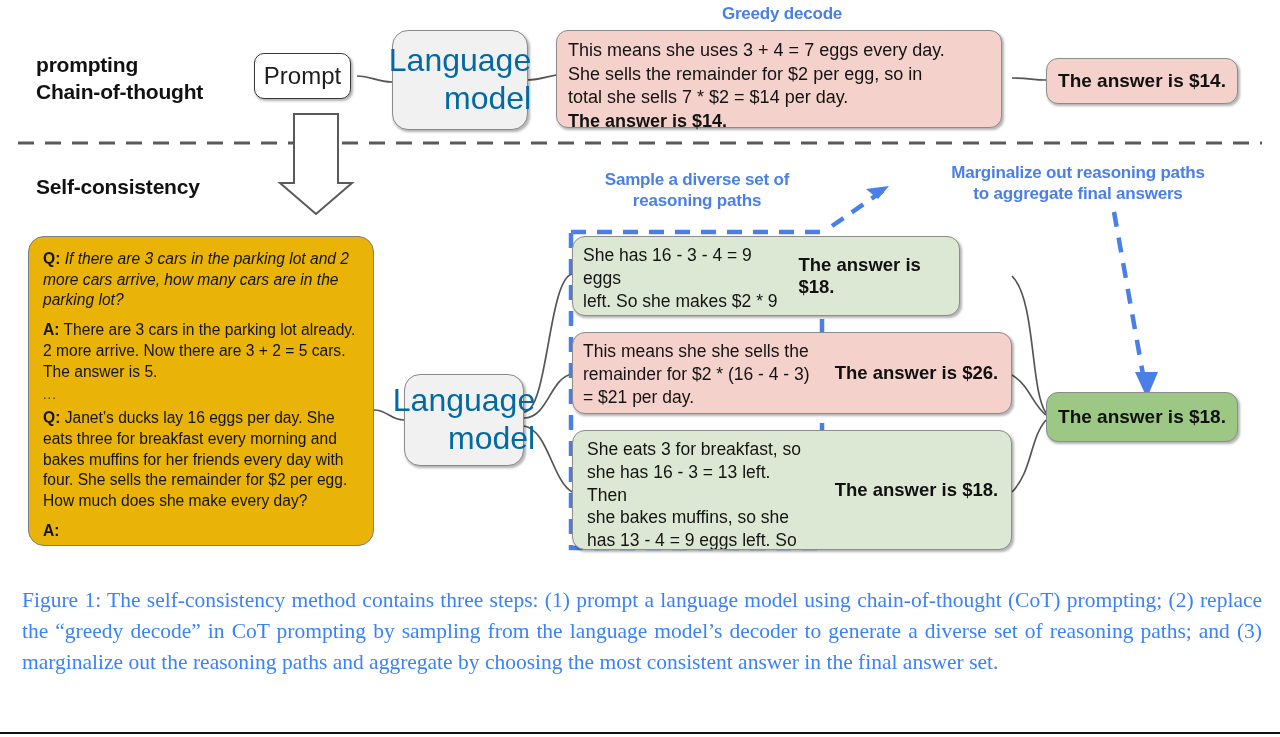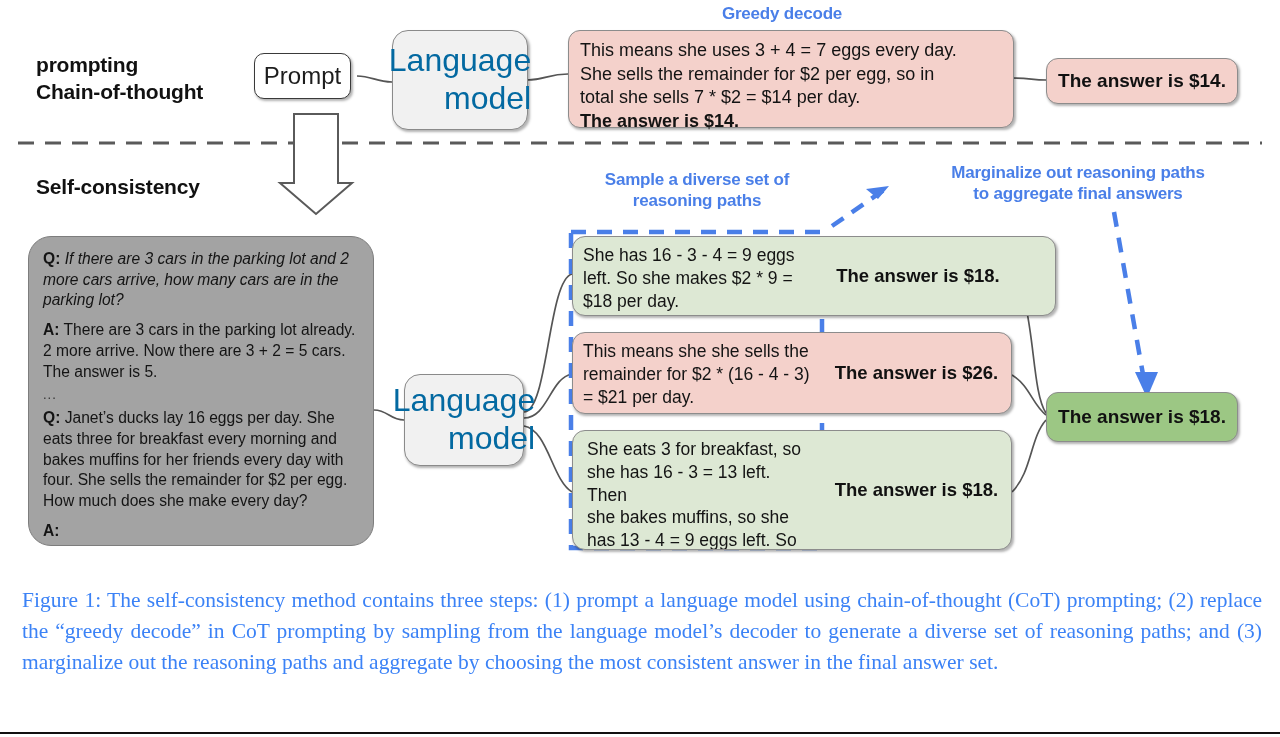--- a/index.html
+++ b/index.html
@@ -66,21 +66,21 @@
     font-size:18px;line-height:1.31;color:#131313;padding:8px 10px 8px 11px;
   }
 
   .answer-pill{
     display:flex;align-items:center;justify-content:center;
     font-weight:bold;font-size:19px;color:#111;
   }
 
   
   .prompt-card{
-    border:1.5px solid #7d7d7d;border-radius:23px;background:#a3a3a3;
+    border:1.5px solid #7d7d7d;border-radius:16px;background:#eab308;
     padding:12px 14px 10px 14px;box-sizing:border-box;
     font-size:15.6px;line-height:1.33;color:#141414;
   }
   .prompt-card p{margin:0 0 9px 0;}
   .prompt-card p:last-child{margin-bottom:0;}
   .qlab{font-weight:bold;}
   .qtext{font-style:italic;}
   .ellip{letter-spacing:1px;color:#333;font-size:13px;line-height:0.6;margin:0 0 6px 0;}
 
   
@@ -146,21 +146,21 @@
     <div>
       <div>Language</div>
       <div>model</div>
     </div>
   </div>
 
   <div class="node blue-label" style="left:632px;top:4px;width:300px;">
     <span>Greedy decode</span>
   </div>
 
-  <div class="node rbox shadow pink cot-out" style="left:568px;top:30px;width:446px;height:98px;">
+  <div class="node rbox shadow pink cot-out" style="left:556px;top:30px;width:446px;height:98px;">
     <div>This means she uses 3 + 4 = 7 eggs every day.</div>
     <div>She sells the remainder for $2 per egg, so in</div>
     <div>total she sells 7 * $2 = $14 per day.</div>
     <div style="font-weight:bold;">The answer is $14.</div>
   </div>
 
   <div class="node rbox shadow pink answer-pill" style="left:1046px;top:58px;width:192px;height:46px;">
     <span>The answer is $14.</span>
   </div>
 
@@ -197,21 +197,21 @@
     </p>
   </div>
 
   <div class="node lm-box shadow" style="left:404px;top:374px;width:120px;height:92px;">
     <div>
       <div>Language</div>
       <div>model</div>
     </div>
   </div>
 
-  <div class="node path-row shadow green" style="left:572px;top:236px;width:484px;height:80px;">
+  <div class="node path-row shadow green" style="left:572px;top:236px;width:388px;height:80px;">
     <div class="path-text" style="width:250px;">
       <div>She has 16 - 3 - 4 = 9 eggs</div>
       <div>left. So she makes $2 * 9 =</div>
       <div>$18 per day.</div>
     </div>
     <div class="path-answer" style="width:190px;">
       <span>The answer is $18.</span>
     </div>
   </div>
 

